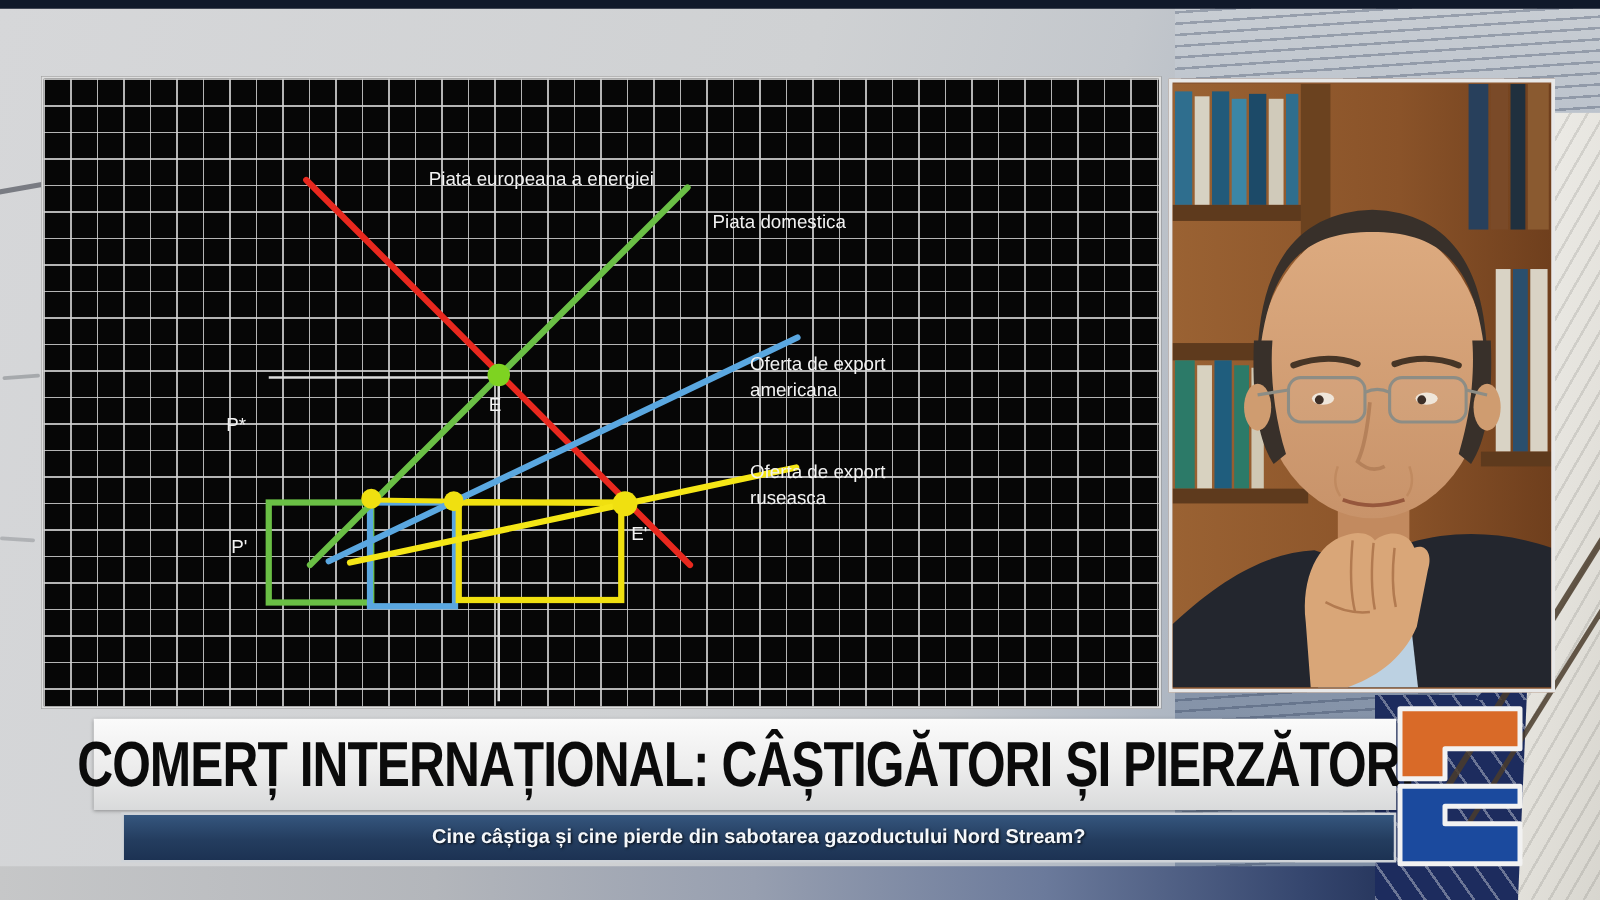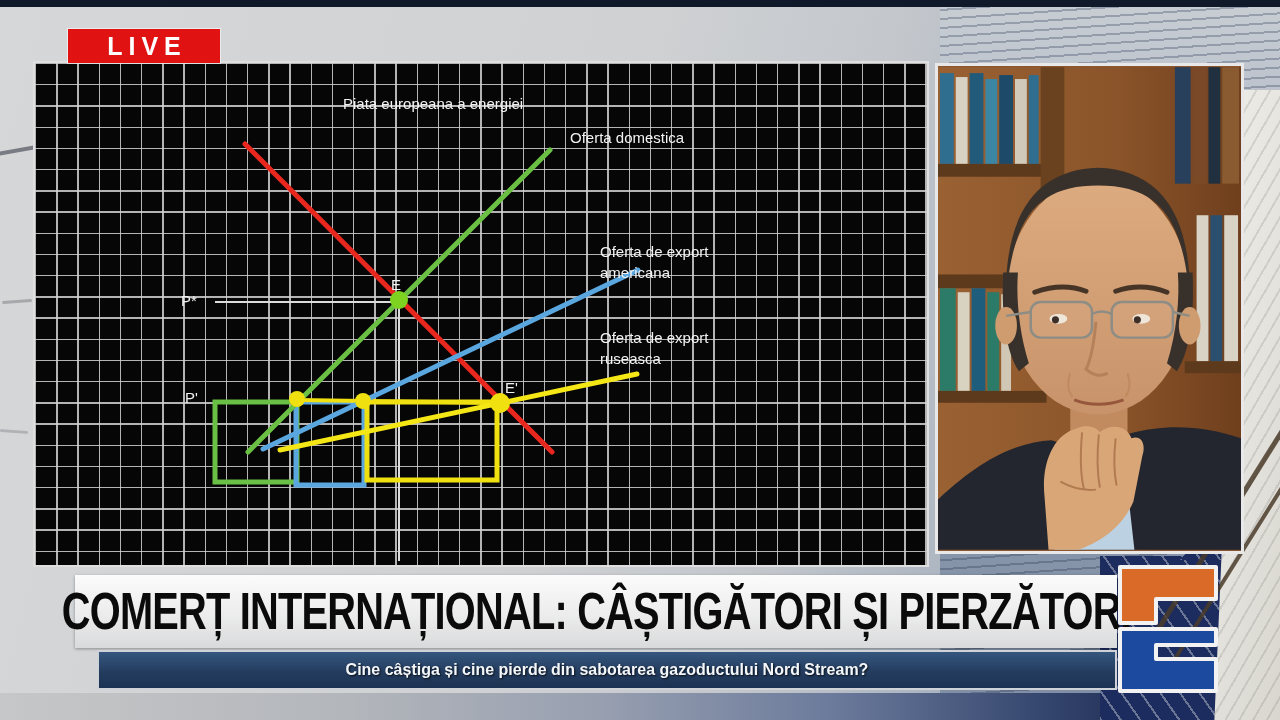--- a/index.html
+++ b/index.html
@@ -38,21 +38,21 @@
   .live-badge span{color:#fff;font-size:25px;font-weight:800;letter-spacing:6px;padding-left:6px;}
 
   
   .chart{position:absolute;left:33px;top:61px;width:892px;height:502px;z-index:10;
     border:2px solid #dfdfdf;box-sizing:content-box;
     background:
       repeating-linear-gradient(to right, rgba(210,210,210,.85) 0 1.3px, rgba(0,0,0,0) 1.3px 21.2px),
       repeating-linear-gradient(to bottom, rgba(210,210,210,.85) 0 1.3px, rgba(0,0,0,0) 1.3px 21.2px),
       #060606;}
   .chart svg{position:absolute;left:0;top:0;}
-  .chart-label{position:absolute;color:#f2f2f2;font-size:15px;line-height:21px;white-space:nowrap;}
+  .chart-label{position:absolute;color:#f2f2f2;font-size:15px;line-height:21px;white-space:nowrap;margin-top:40px;}
   .pre{white-space:pre-line;}
   .lbl-title{left:308px;top:30px;}
   .lbl-domestic{left:535px;top:64px;}
   .lbl-us{left:565px;top:178px;}
   .lbl-ru{left:565px;top:264px;}
   .lbl-e{left:356px;top:211px;}
   .lbl-eprime{left:470px;top:314px;}
   .lbl-pstar{left:146px;top:227px;}
   .lbl-pprime{left:150px;top:324px;}
 
@@ -88,23 +88,20 @@
   <div class="bg-streak" style="left:2px;top:300px;width:30px;height:3px;transform:rotate(-4deg);opacity:.5;"></div>
   <div class="bg-streak" style="left:0px;top:430px;width:28px;height:3px;transform:rotate(4deg);opacity:.4;"></div>
   <div class="bg-bottom-strip"></div>
   <div class="navy-hull-1"></div>
   <div class="navy-hull-2"></div>
   <div class="white-bow"></div>
   <div class="rope rope-1"></div>
   <div class="rope rope-2"></div>
   <div class="top-edge"></div>
 
-  <div class="live-badge">
-    <span>LIVE</span>
-  </div>
 
   <div class="chart">
     <svg width="892" height="502" viewBox="0 0 892 502">
 
       <line x1="180" y1="239" x2="364" y2="239" stroke="#dcdcdc" stroke-width="2"></line>
       <line x1="364" y1="239" x2="364" y2="498" stroke="#dcdcdc" stroke-width="2"></line>
 
       <rect x="180" y="339" width="82" height="80" fill="none" stroke="#6abf45" stroke-width="5"></rect>
       <rect x="261" y="339" width="68" height="83" fill="none" stroke="#5aa7e0" stroke-width="5"></rect>
       <rect x="332" y="339" width="130" height="78" fill="none" stroke="#f0e010" stroke-width="5"></rect>
@@ -114,21 +111,21 @@
       <line x1="213" y1="389" x2="515" y2="87" stroke="#6abf45" stroke-width="5" stroke-linecap="round"></line>
       <line x1="228" y1="386" x2="603" y2="207" stroke="#5aa7e0" stroke-width="5" stroke-linecap="round"></line>
       <line x1="245" y1="387" x2="602" y2="311" stroke="#f5e616" stroke-width="5" stroke-linecap="round"></line>
 
       <circle cx="364" cy="237" r="9" fill="#7ed321"></circle>
       <circle cx="262" cy="336" r="8" fill="#f0e010"></circle>
       <circle cx="328" cy="338" r="8" fill="#f0e010"></circle>
       <circle cx="465" cy="340" r="10" fill="#f0e010"></circle>
     </svg>
     <div class="chart-label lbl-title">Piata europeana a energiei</div>
-    <div class="chart-label lbl-domestic">Oferta domestica</div>
+    <div class="chart-label lbl-domestic">Piata domestica</div>
     <div class="chart-label lbl-us pre">Oferta de export
 americana</div>
     <div class="chart-label lbl-ru pre">Oferta de export
 ruseasca</div>
     <div class="chart-label lbl-e">E</div>
     <div class="chart-label lbl-eprime">E'</div>
     <div class="chart-label lbl-pstar">P*</div>
     <div class="chart-label lbl-pprime">P'</div>
   </div>
 

